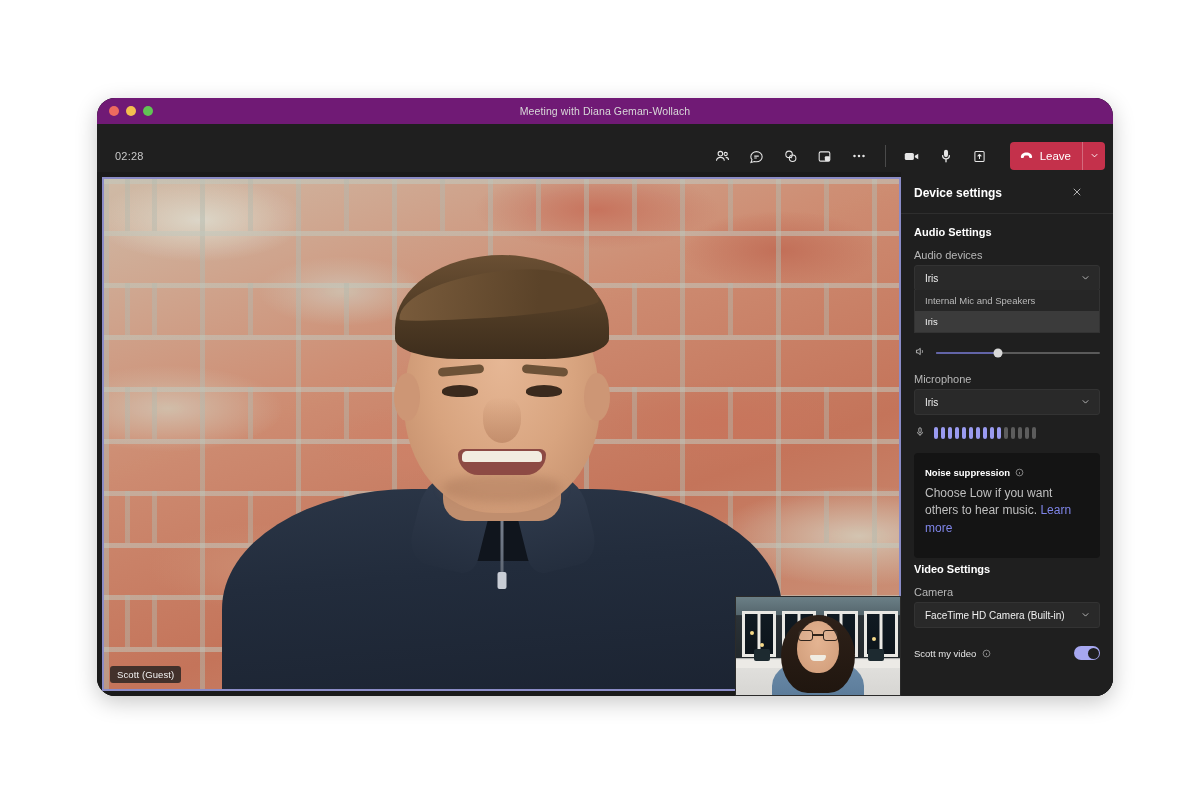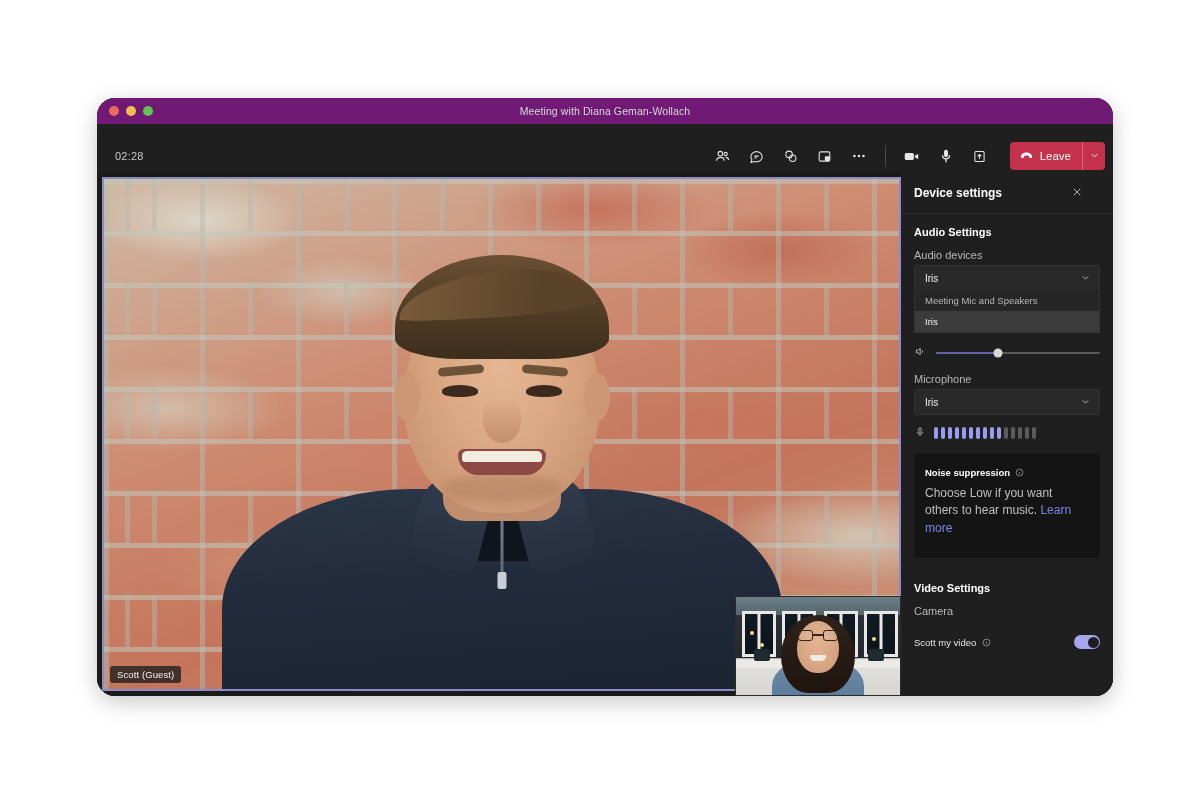--- a/index.html
+++ b/index.html
@@ -564,21 +564,21 @@
     border: 1px solid #323232;
     border-radius: 3px;
     display: flex;
     align-items: center;
     justify-content: space-between;
     padding: 0 7px 0 9px;
     font-size: 9.5px;
     color: #ececec;
   }
 
-  .vid-sec { margin-top: 24px; }
+  .vid-sec { margin-top: 5px; }
   .toggle-row {
     display: flex;
     align-items: center;
     justify-content: space-between;
     margin-top: 16px;
   }
   .toggle-left { display: flex; align-items: center; gap: 6px; }
   .toggle-label { font-size: 9.5px; color: #e6e6e6; }
   .toggle {
     width: 26px; height: 14px;
@@ -788,21 +788,21 @@
         <div class="field-label">Audio devices</div>
         <div class="select">
           <span>Iris</span>
           <span class="caret">
             <svg width="11" height="11" viewBox="0 0 24 24" fill="none" stroke="currentColor" stroke-width="1.8">
               <path d="M6 9.5l6 6 6-6"></path>
             </svg>
           </span>
         </div>
         <div class="dropdown">
-          <div class="dd-item">Meeting Mic and Speakers</div>
+          <div class="dd-item">Internal Mic and Speakers</div>
           <div class="dd-item selected">Iris</div>
         </div>
 
         <div class="vol-row">
           <span class="speaker-icon">
             <svg width="13" height="13" viewBox="0 0 24 24" fill="none" stroke="currentColor" stroke-width="1.5">
               <path d="M4.5 9.5h3l4-3.3v11.6l-4-3.3h-3z"></path>
               <path d="M15 9.5c1 .9 1 4.1 0 5"></path>
             </svg>
           </span>
@@ -860,20 +860,28 @@
           </div>
           <div class="ns-desc">
             <span>Choose Low if you want others to hear music.</span>
             <a class="link" href="#">Learn more</a>
           </div>
         </div>
 
         <div class="vid-sec">
           <div class="sec-title">Video Settings</div>
           <div class="field-label">Camera</div>
+          <div class="select">
+            <span>FaceTime HD Camera (Built-in)</span>
+            <span class="caret">
+              <svg width="11" height="11" viewBox="0 0 24 24" fill="none" stroke="currentColor" stroke-width="1.8">
+                <path d="M6 9.5l6 6 6-6"></path>
+              </svg>
+            </span>
+          </div>
 
           <div class="toggle-row">
             <div class="toggle-left">
               <span class="toggle-label">Scott my video</span>
               <span class="info-i">
                 <svg width="9" height="9" viewBox="0 0 24 24" fill="none" stroke="currentColor" stroke-width="1.8">
                   <circle cx="12" cy="12" r="9"></circle>
                     <path d="M12 10.8v5.4M12 7.8h.01"></path>
                 </svg>
               </span>

